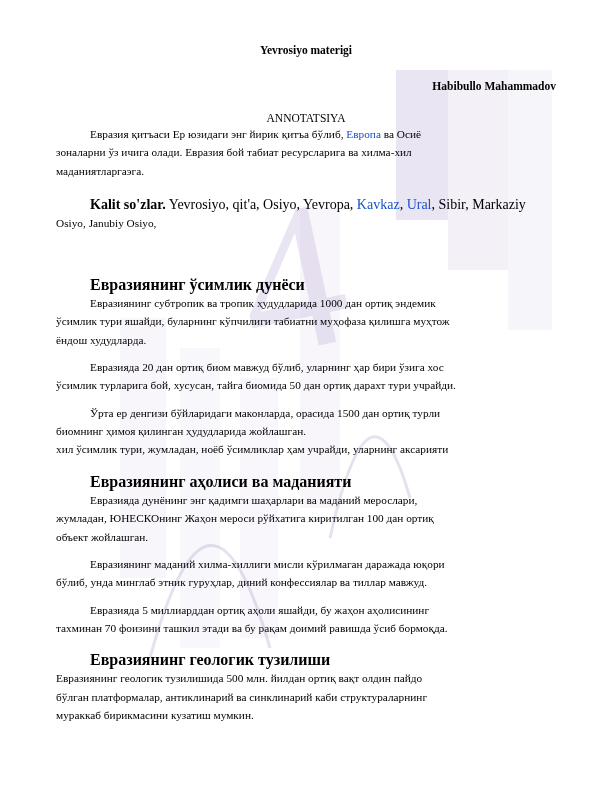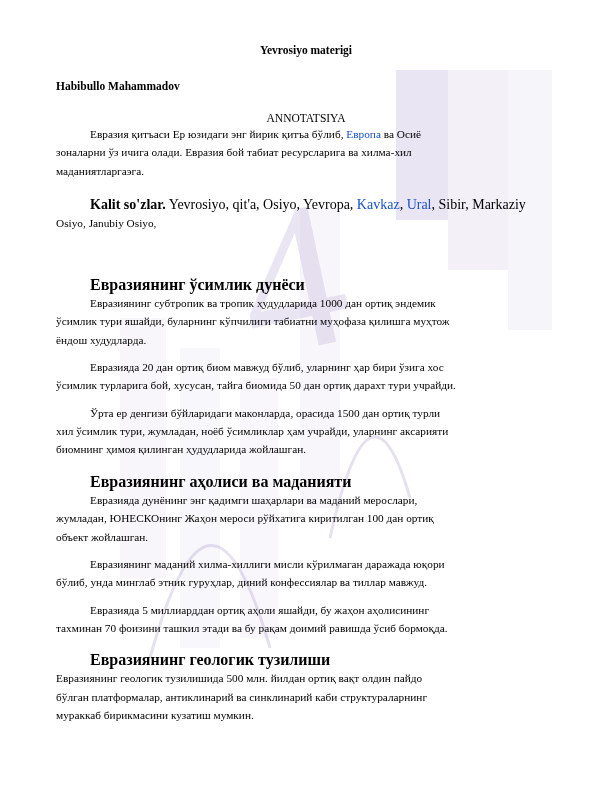--- a/index.html
+++ b/index.html
@@ -35,21 +35,21 @@
     position: relative;
     z-index: 2;
   }
   .title {
     text-align: center;
     font-weight: bold;
     font-size: 11.5px;
     margin: 0 0 24px 0;
   }
   .author {
-    text-align: left;
+    text-align: right;
     font-weight: bold;
     font-size: 11.5px;
     margin: 0 0 20px 0;
   }
   .heading-center {
     text-align: center;
     font-weight: normal;
     font-size: 11.5px;
     margin: 0 0 2px 0;
   }
@@ -130,22 +130,22 @@
 
     <div class="sec-head">Евразиянинг ўсимлик дунёси</div>
     <p class="body">Евразиянинг субтропик ва тропик ҳудудларида 1000 дан ортиқ эндемик</p>
     <p class="body noindent">ўсимлик тури яшайди, буларнинг кўпчилиги табиатни муҳофаза қилишга муҳтож</p>
     <p class="body noindent">ёндош худудларда.</p>
     <div class="gap-sm"></div>
     <p class="body">Евразияда 20 дан ортиқ биом мавжуд бўлиб, уларнинг ҳар бири ўзига хос</p>
     <p class="body noindent">ўсимлик турларига бой, хусусан, тайга биомида 50 дан ортиқ дарахт тури учрайди.</p>
     <div class="gap-sm"></div>
     <p class="body">Ўрта ер денгизи бўйларидаги маконларда,  орасида 1500 дан ортиқ турли</p>
+    <p class="body noindent">биомнинг ҳимоя қилинган ҳудудларида жойлашган.</p>
     <p class="body noindent">хил ўсимлик тури, жумладан, ноёб ўсимликлар ҳам учрайди, уларнинг аксарияти</p>
-    <p class="body noindent">биомнинг ҳимоя қилинган ҳудудларида жойлашган.</p>
 
     <div class="gap-md"></div>
 
     <div class="sec-head">Евразиянинг аҳолиси ва маданияти</div>
     <p class="body">Евразияда дунёнинг энг қадимги шаҳарлари ва маданий мерослари,</p>
     <p class="body noindent">жумладан, ЮНЕСКОнинг Жаҳон мероси рўйхатига киритилган 100 дан ортиқ</p>
     <p class="body noindent">объект жойлашган.</p>
     <div class="gap-sm"></div>
     <p class="body">Евразиянинг маданий хилма-хиллиги мисли кўрилмаган даражада юқори</p>
     <p class="body noindent">бўлиб, унда минглаб этник гуруҳлар, диний конфессиялар ва тиллар мавжуд.</p>

